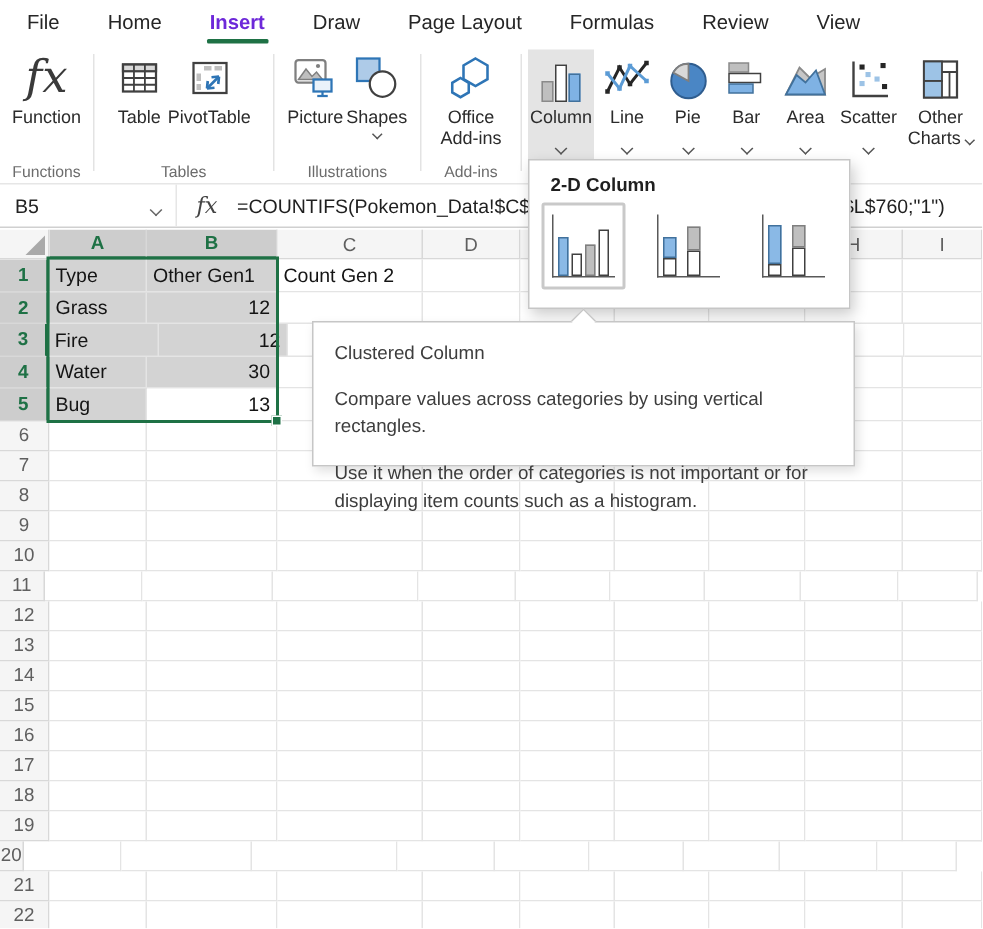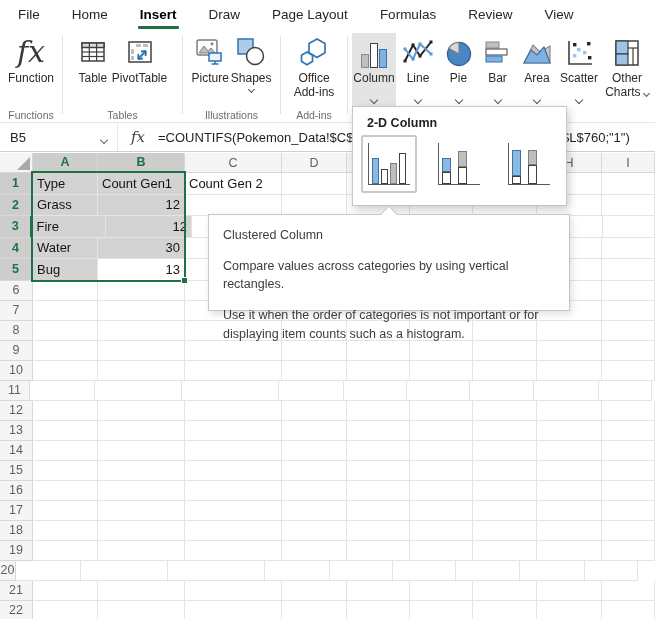--- a/index.html
+++ b/index.html
@@ -8,21 +8,21 @@
     position:relative; width:655px; height:619px; overflow:hidden;
     font-family:"Liberation Sans", sans-serif; background:#fff;
     -webkit-font-smoothing:antialiased;
   }
 
   
   .menubar { position:absolute; top:0; left:0; right:0; height:30px;
     display:flex; align-items:center; padding-left:2px; background:#fff; }
   .menu-item { position:relative; padding:0 16px; height:30px; line-height:30px;
     font-size:13.5px; color:#262626; cursor:default; white-space:nowrap; }
-  .menu-item.active { font-weight:bold; color:#000000; }
+  .menu-item.active { font-weight:bold; color:#6d28d9; }
   .menu-item.active::after { content:""; position:absolute; left:14px; right:14px;
     bottom:1px; height:3px; background:#1e7145; border-radius:1px; }
 
   
   .ribbon { position:absolute; top:30px; left:0; right:0; height:92px; background:#fff; }
   .rdiv { position:absolute; top:6px; bottom:8px; width:1px; background:#e3e3e3; }
   .rgroup { position:absolute; top:0; bottom:0; }
   .group-label { position:absolute; bottom:1px; left:0; right:0; text-align:center;
     font-size:10.5px; color:#6c6c6c; white-space:nowrap; }
   .rbtn { display:inline-flex; flex-direction:column; align-items:center;
@@ -344,21 +344,21 @@
         <div class="hdr" style="width: 65px; height: 20px;">D</div>
         <div class="hdr" style="width: 63px; height: 20px;">E</div>
         <div class="hdr" style="width: 63px; height: 20px;">F</div>
         <div class="hdr" style="width: 64px; height: 20px;">G</div>
         <div class="hdr" style="width: 65px; height: 20px;">H</div>
         <div class="hdr" style="width: 53px; height: 20px;">I</div>
       </div>
       <div class="grid-row">
         <div class="hdr selhdr-row" style="width: 33px; height: 21.5px;">1</div>
         <div class="cell selfill" style="width: 65px; height: 21.5px;">Type</div>
-        <div class="cell selfill" style="width: 87px; height: 21.5px;">Count Gen1</div>
+        <div class="cell selfill" style="width: 87px; height: 21.5px;">Other Gen1</div>
         <div class="cell" style="width: 97px; height: 21.5px;">Count Gen 2</div>
         <div class="cell" style="width: 65px; height: 21.5px;"></div>
         <div class="cell" style="width: 63px; height: 21.5px;"></div>
         <div class="cell" style="width: 63px; height: 21.5px;"></div>
         <div class="cell" style="width: 64px; height: 21.5px;"></div>
         <div class="cell" style="width: 65px; height: 21.5px;"></div>
         <div class="cell" style="width: 53px; height: 21.5px;"></div>
       </div>
       <div class="grid-row">
         <div class="hdr selhdr-row" style="width: 33px; height: 21.5px;">2</div>

